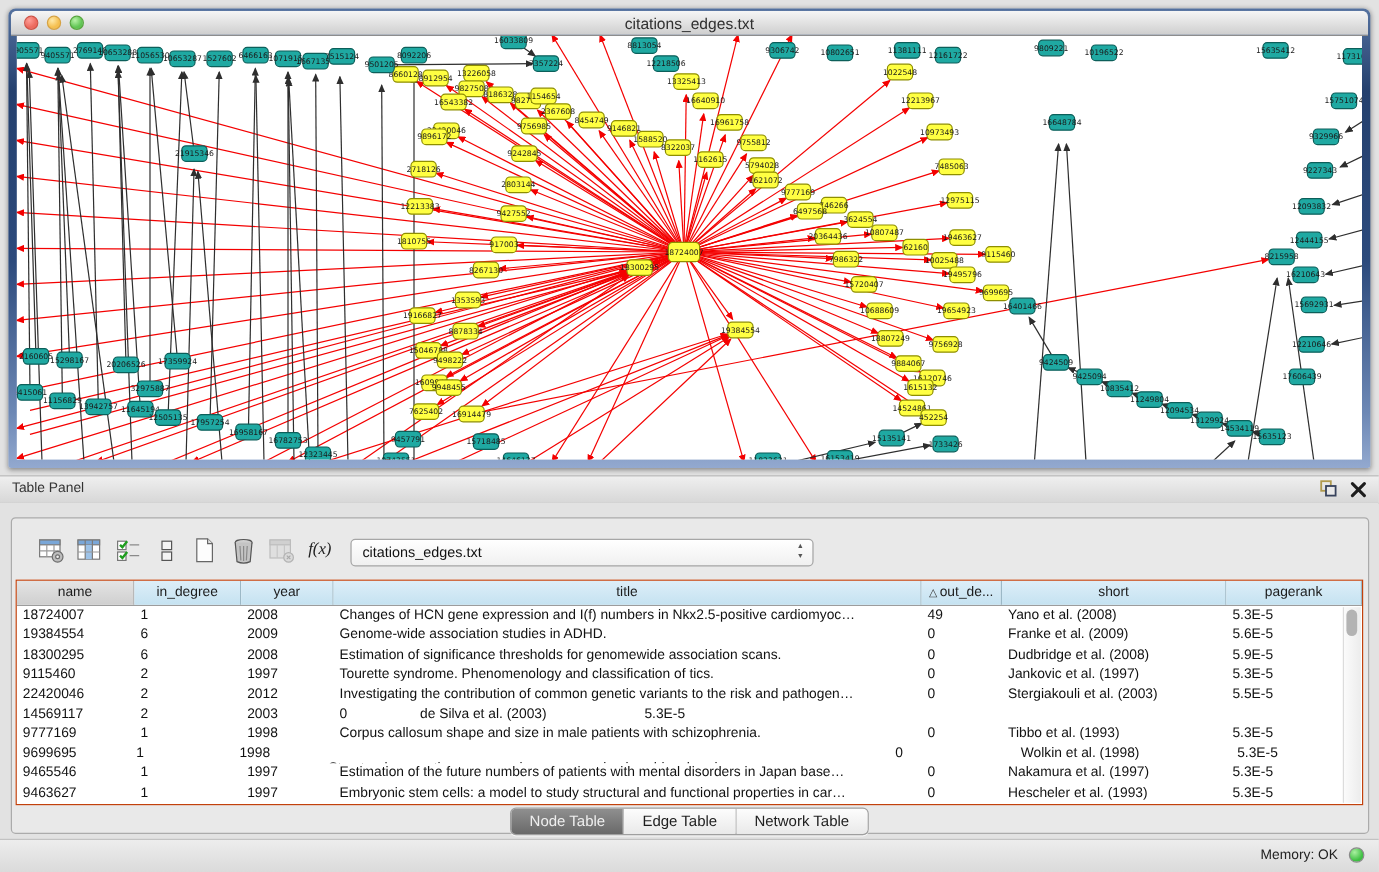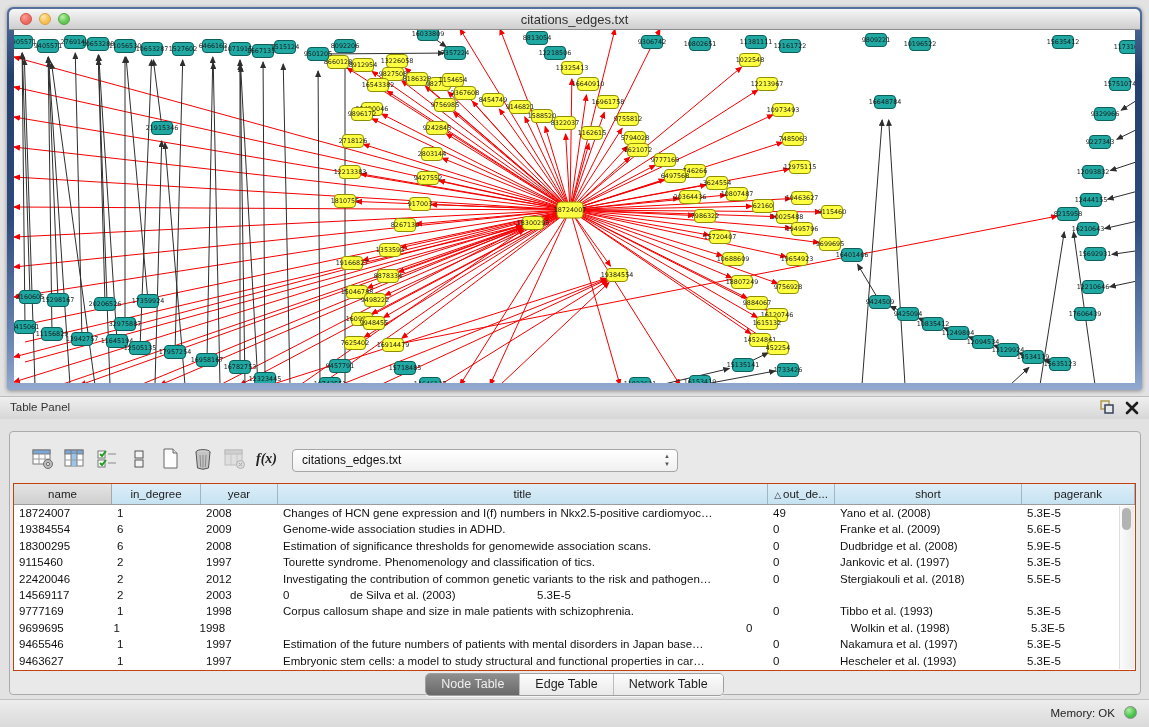--- a/index.html
+++ b/index.html
@@ -27,21 +27,21 @@
   .panelbar{position:absolute;left:0;top:396px;width:1149px;height:22px;
     background:linear-gradient(#efefef,#d7d7d7);border-top:1px solid #bcbcbc;
     border-bottom:1px solid #adadad;}
   .panelbar .ptitle{position:absolute;left:10px;top:4px;font-size:11.5px;color:#333;}
   .panel-actions{position:absolute;right:10px;top:3px;display:flex;gap:10px;align-items:center;}
   .panel-body{position:absolute;left:0;top:419px;width:1149px;height:281px;background:#e2e2e2;}
   .innerframe{position:absolute;left:9px;top:12px;width:1130px;height:262px;
     border:1px solid #ababab;border-radius:4px;background:#e9e9e9;}
   .toolbar{position:absolute;left:30px;top:446px;height:26px;display:flex;gap:7px;align-items:center;}
   .tbtn{width:25px;height:25px;display:flex;align-items:center;justify-content:center;}
-  .fx{font-family:"Liberation Serif",serif;font-style:italic;font-weight:bold;font-size:14px;color:#222;}
+  .fx{font-family:"Liberation Serif",serif;font-style:italic;font-weight:normal;font-size:14px;color:#222;}
   .dropdown{position:absolute;left:292px;top:449px;width:386px;height:23px;box-sizing:border-box;
     border:1px solid #a6a6a6;border-radius:4px;background:linear-gradient(#ffffff,#f0f0f0);
     font-size:12px;line-height:21px;padding-left:9px;color:#111;box-shadow:inset 0 1px 0 #fff;}
   .dd-arrows{position:absolute;right:7px;top:2px;font-size:6px;line-height:8px;color:#555;text-align:center;}
   
   .tablebox{position:absolute;left:13px;top:483px;width:1123px;height:188px;box-sizing:border-box;
     border:1px solid #c2410c;background:#fff;overflow:hidden;}
   .thead{display:flex;height:21px;box-sizing:border-box;border-bottom:1px solid #9c9c9c;}
   .th{box-sizing:border-box;background:linear-gradient(#ddeef8,#c5e2f1);
     border-right:1px solid #9cb8c6;font-size:11.5px;color:#1c1c1c;text-align:center;
@@ -949,21 +949,21 @@
         <div class="td" style="width: 67px;">0</div>
         <div class="td" style="width: 187px;">Jankovic et al. (1997)</div>
         <div class="td" style="width: 113px;">5.3E-5</div>
       </div>
       <div class="trow">
         <div class="td" style="width: 98px;">22420046</div>
         <div class="td" style="width: 89px;">2</div>
         <div class="td" style="width: 77px;">2012</div>
         <div class="td" style="width: 490px;">Investigating the contribution of common genetic variants to the risk and pathogen…</div>
         <div class="td" style="width: 67px;">0</div>
-        <div class="td" style="width: 187px;">Stergiakouli et al. (2018)</div>
+        <div class="td" style="width: 187px;">Stergiakouli et al. (2003)</div>
         <div class="td" style="width: 113px;">5.5E-5</div>
       </div>
       <div class="trow">
         <div class="td" style="width: 98px;">14569117</div>
         <div class="td" style="width: 89px;">2</div>
         <div class="td" style="width: 77px;">2003</div>
         <div class="td" style="width: 67px;">0</div>
         <div class="td" style="width: 187px;">de Silva et al. (2003)</div>
         <div class="td" style="width: 113px;">5.3E-5</div>
       </div>

